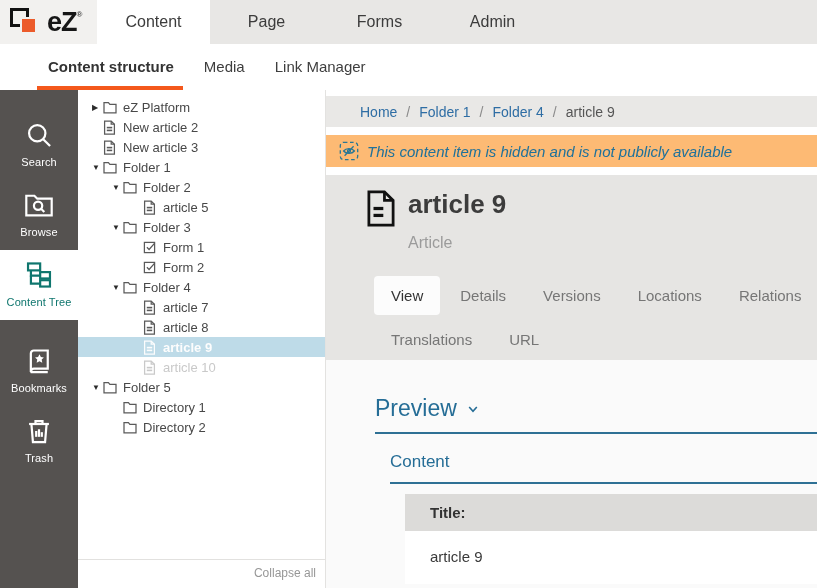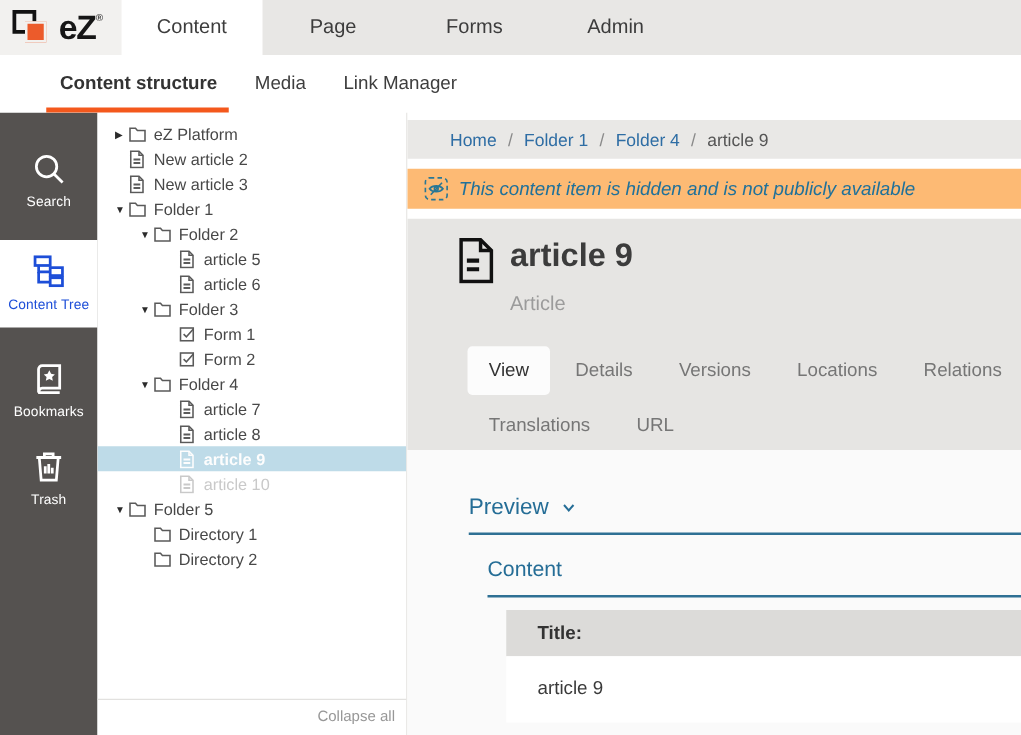--- a/index.html
+++ b/index.html
@@ -26,21 +26,21 @@
   .subnav-item.active::after { content:""; position:absolute; left:-11px; right:-9px; bottom:-1px; height:4px; background:#f4581c; }
 
   
   .body-row { display:flex; height:498px; }
 
   
   .sidebar { width:78px; background:#555250; display:flex; flex-direction:column; padding-top:20px; flex-shrink:0; }
   .side-item { color:#fff; text-align:center; padding:11px 0 12px; cursor:pointer; }
   .side-item .s-icon { display:block; height:30px; }
   .side-item .s-label { display:block; font-size:11px; margin-top:5px; letter-spacing:0.1px; }
-  .side-item.active { background:#ffffff; color:#1d4ed8;margin-top:12px; }
+  .side-item.active { background:#ffffff; color:#0f766e; }
   .side-item.gap-before { margin-top:16px; }
   .side-item svg { stroke:currentColor; }
 
   
   .tree-panel { width:248px; background:#fff; display:flex; flex-direction:column; flex-shrink:0; border-right:1px solid #e3e2e0; }
   .tree-rows { flex:1; padding-top:7px; overflow:hidden; }
   .tree-row { height:20px; display:flex; align-items:center; font-size:13px; color:#484848; cursor:pointer; white-space:nowrap; }
   .tree-row .expander { width:11px; font-size:8px; color:#2b2b2b; flex-shrink:0; text-align:left; cursor:pointer; }
   .tree-row .t-icon { width:14px; height:15px; margin-right:6px; flex-shrink:0; display:flex; align-items:center; }
   .tree-row .t-icon svg { stroke:#5a5a5a; }
@@ -64,21 +64,21 @@
   .title-row { display:flex; align-items:flex-start; gap:12px; }
   .doc-big { flex-shrink:0; margin-top:2px; }
   .doc-big svg { stroke:#111; }
   .page-title { font-size:26px; font-weight:bold; color:#3c3c3c; line-height:1.25; }
   .page-type { font-size:16px; color:#9b9b9b; margin:3px 0 0 42px; }
   .main-tabs { margin:24px 0 0 8px; width:470px; display:flex; flex-wrap:wrap; row-gap:5px; }
   .main-tab { padding:11px 17px; font-size:15px; color:#767676; cursor:pointer; border-radius:4px; margin-right:3px; }
   .main-tab.active { background:#fcfcfc; color:#333; }
 
   .content-view { flex:1; background:#fafafa; padding:35px 0 0 49px; }
-  .preview-header { display:flex; align-items:center; gap:9px; color:#256d96; font-size:18px; padding-bottom:10px; border-bottom:2px solid #2e7094; cursor:pointer; }
+  .preview-header { display:flex; align-items:center; gap:9px; color:#256d96; font-size:23px; padding-bottom:10px; border-bottom:2px solid #2e7094; cursor:pointer; }
   .content-section { margin:18px 0 0 15px; }
   .content-header { color:#256d96; font-size:17px; padding-bottom:10px; border-bottom:2px solid #2e7094; }
   .field-card { margin:10px 0 0 15px; }
   .field-header { background:#dcdbd9; font-size:15px; font-weight:bold; color:#333; padding:10px 25px; }
   .field-value { background:#ffffff; font-size:15px; color:#3a3a3a; padding:17px 25px 19px; }
 </style>
 </head>
 <body>
 
 <div id="app">
@@ -108,20 +108,28 @@
   <div class="body-row">
 
     <div class="sidebar">
         <div class="side-item">
           <span class="s-icon"><svg width="28" height="28" viewBox="0 0 24 24" fill="none" stroke-width="1.9">
               <circle cx="10.5" cy="10.5" r="7"></circle>
               <line x1="15.6" y1="15.6" x2="21.5" y2="21.5"></line>
             </svg></span>
           <span class="s-label">Search</span>
         </div>
+        <div class="side-item">
+          <span class="s-icon"><svg width="30" height="28" viewBox="0 0 26 24" fill="none" stroke-width="1.9">
+              <path d="M2 21 V4 H9 L11.5 6.5 H24 V21 Z"></path>
+              <circle cx="12.2" cy="12.6" r="3.6"></circle>
+              <line x1="14.8" y1="15.2" x2="17.6" y2="18"></line>
+            </svg></span>
+          <span class="s-label">Browse</span>
+        </div>
         <div class="side-item active">
           <span class="s-icon"><svg width="30" height="28" viewBox="0 0 26 24" fill="none" stroke-width="1.9">
               <rect x="3.5" y="2" width="10.5" height="6"></rect>
               <path d="M6 8 V12.5 H14"></path>
               <path d="M6 12.5 V19.5 H14"></path>
               <rect x="14" y="9.5" width="8.5" height="5.5"></rect>
               <rect x="14" y="16.5" width="8.5" height="5.5"></rect>
             </svg></span>
           <span class="s-label">Content Tree</span>
         </div>
@@ -202,32 +210,20 @@
             <span class="expander"></span>
             <span class="t-icon">
               <svg width="13" height="15" viewBox="0 0 13 15" fill="none" stroke-width="1.25">
                 <path d="M1.6 1 H8.2 L11.4 4.2 V14 H1.6 Z"></path>
                 <path d="M8.2 1 V4.2 H11.4"></path>
                 <path d="M3.8 7.6 H9.2" stroke-width="1.6"></path>
                 <path d="M3.8 10.4 H9.2" stroke-width="1.6"></path>
               </svg>
             </span>
             <span>article 5</span>
-          </div>
-          <div class="tree-row" style="padding-left: 54px;">
-            <span class="expander"></span>
-            <span class="t-icon">
-              <svg width="13" height="15" viewBox="0 0 13 15" fill="none" stroke-width="1.25">
-                <path d="M1.6 1 H8.2 L11.4 4.2 V14 H1.6 Z"></path>
-                <path d="M8.2 1 V4.2 H11.4"></path>
-                <path d="M3.8 7.6 H9.2" stroke-width="1.6"></path>
-                <path d="M3.8 10.4 H9.2" stroke-width="1.6"></path>
-              </svg>
-            </span>
-            <span>article 6</span>
           </div>
           <div class="tree-row" style="padding-left: 34px;">
             <span class="expander">▼</span>
             <span class="t-icon">
               <svg width="14" height="13" viewBox="0 0 14 13" fill="none" stroke-width="1.25">
                 <path d="M1 11.8 V1.6 H5.4 L6.9 3.4 H13 V11.8 Z"></path>
               </svg>
             </span>
             <span>Folder 3</span>
           </div>

